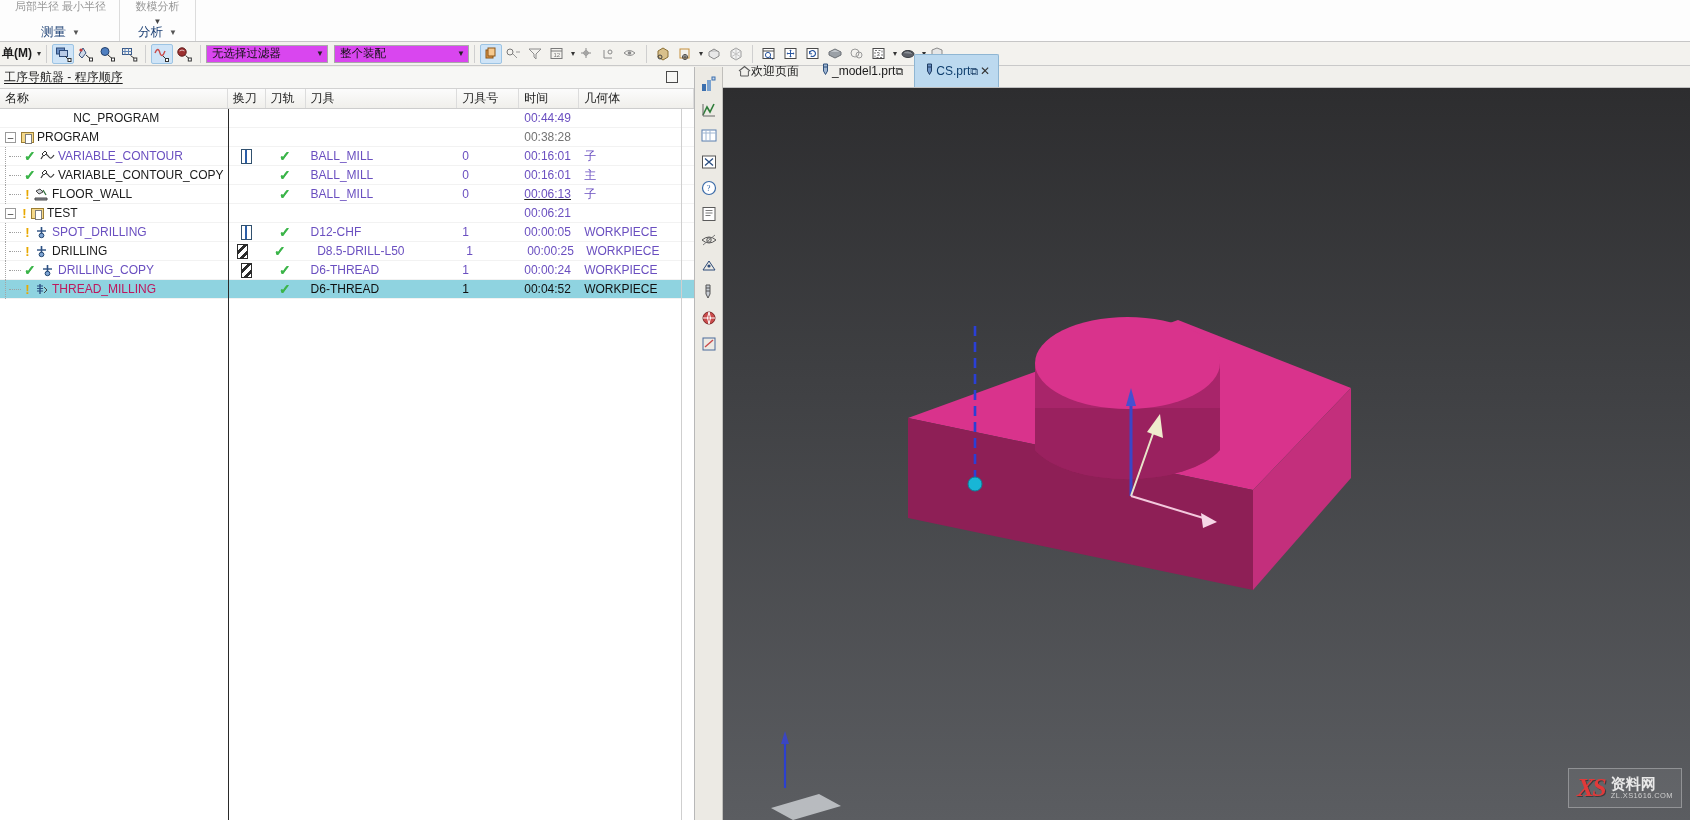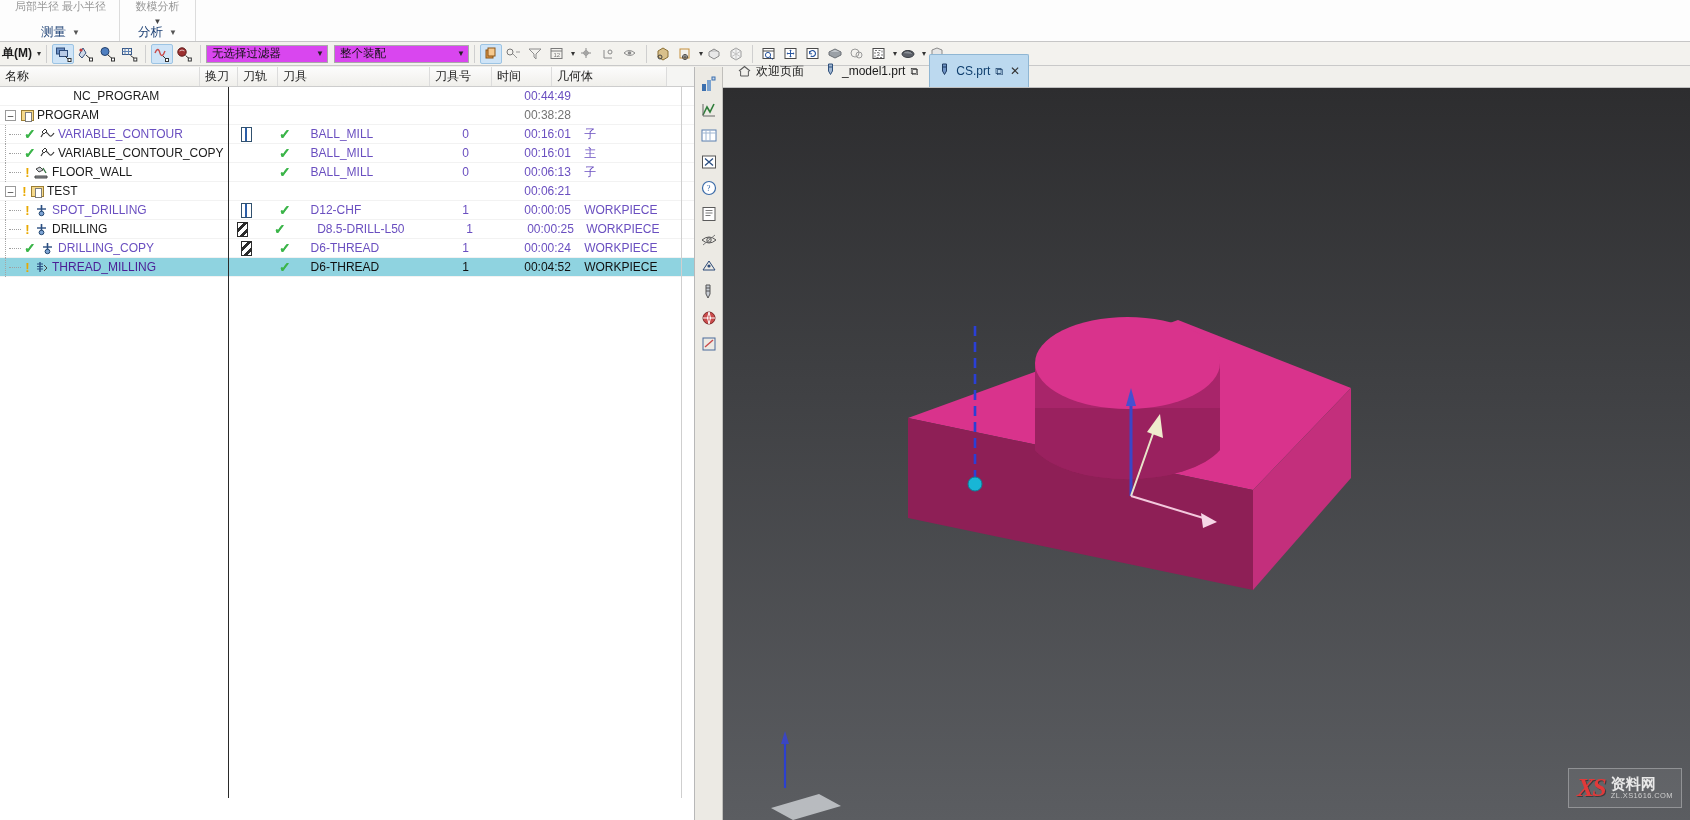--- a/index.html
+++ b/index.html
@@ -100,21 +100,21 @@
     border-bottom:1px solid #f2f2f2; position:relative;
   }
   .row.sel { background:#8fd3e0; }
   .row .c {
     height:19px; display:flex; align-items:center;
     padding-left:5px; white-space:nowrap; overflow:hidden;
   }
   .c-name { position:relative; }
   .c-name .label { color:#1b1b1b; }
   .c-name .label.link { color:#6a4fc0; }
-  .row.sel .c-name .label { color:#4c1d95; }
+  .row.sel .c-name .label { color:#be185d; }
   .name-inner { display:flex; align-items:center; gap:3px; }
   .expander {
     width:11px; height:11px; border:1px solid #9a9a9a; background:#fff;
     display:inline-flex; align-items:center; justify-content:center;
     font-size:10px; line-height:9px; color:#333; margin-right:2px; flex:none;
   }
   .dots { width:12px; height:1px; border-top:1px dotted #9f9f9f; flex:none; }
   .vline { width:1px; height:19px; border-left:1px dotted #a5a5a5; flex:none; }
 
   .folder-ico {
@@ -151,21 +151,21 @@
     border:1px solid #2b2b2b;
   }
 
   
   .gfx-tabs {
     position:absolute; left:723px; top:66px; width:967px; height:22px;
     background:#f1f0ec; border-bottom:1px solid #bfbfbf;
     display:flex; align-items:flex-end; padding-left:6px; gap:2px;
   }
   .gtab {
-    height:20px; display:flex; align-items:center; gap:5px;
+    height:20px; display:flex; align-items:center; 
     padding:16px 8px; font-size:12px; color:#1a1a1a;
     background:transparent; border:1px solid transparent;
     border-bottom:none; border-radius:2px 2px 0 0; white-space:nowrap;
   }
   .gtab.active {
     background:#bcd9ef; border:1px solid #8fb6d3; border-bottom:none; color:#0f3f6e;
   }
   .gtab .x { font-size:12px; color:#333; margin-left:2px; }
   .home-ico { width:13px; height:12px; flex:none; position:relative; }
 
@@ -406,23 +406,27 @@
     </span>
     <span class="tb-caret">▾</span>
     <span class="tb-btn">
       <svg width="17" height="16" viewBox="0 0 17 16">
         <path d="M3 4 L8 2 L13 4 L13 10 L8 13 L3 10 Z" fill="#e6e6e6" stroke="#8a8a8a"></path>
       </svg>
     </span>
   </div>
 
   <div class="nav-panel">
+    <div class="nav-title">
+      <span style="text-decoration:underline; text-underline-offset:2px;">工序导航器 - 程序顺序</span>
+      <span class="pin"></span>
+    </div>
 
     <div class="nav-head">
-      <div class="th" style="width:200px;">
+      <div class="th" style="width:228px;">
         <span>名称</span>
       </div>
       <div class="th" style="width:38px;">
         <span>换刀</span>
       </div>
       <div class="th" style="width:40px;">
         <span>刀轨</span>
       </div>
       <div class="th" style="width:152px;">
         <span>刀具</span>
@@ -564,21 +568,21 @@
           <div class="c" style="width: 38px; justify-content: center; padding-left: 0px;"></div>
           <div class="c" style="width: 40px; justify-content: center; padding-left: 0px;">
             <span class="chk">✓</span>
           </div>
           <div class="c" style="width: 152px;">
             <span style="color: rgb(106, 79, 192);">BALL_MILL</span>
           </div>
           <div class="c" style="width: 62px;">
             <span style="color: rgb(106, 79, 192);">0</span>
           </div>
-          <div class="c" style="width: 60px;">
+          <div class="c" style="width: 60px; text-decoration: underline;">
             <span style="color: rgb(106, 79, 192);">00:06:13</span>
           </div>
           <div class="c" style="width: 115px;">
             <span style="color: rgb(106, 79, 192);">子</span>
           </div>
         </div>
         <div class="row">
           <div class="c c-name" style="width: 228px;">
             <div class="name-inner">
               <span class="expander">–</span>

